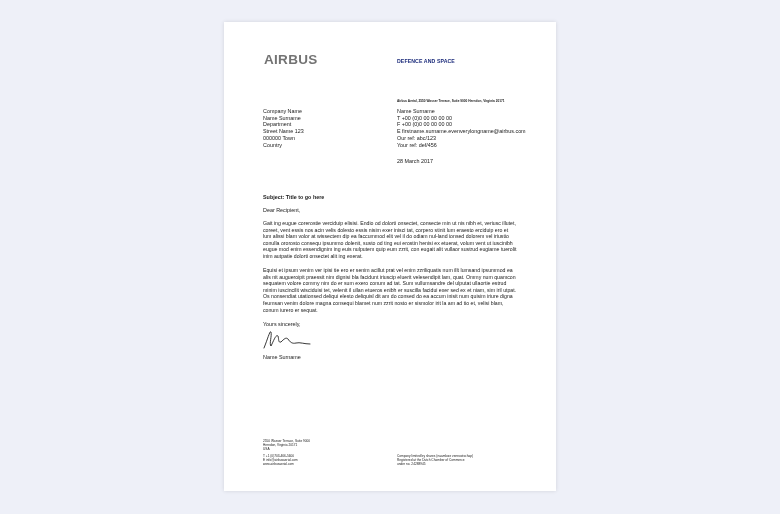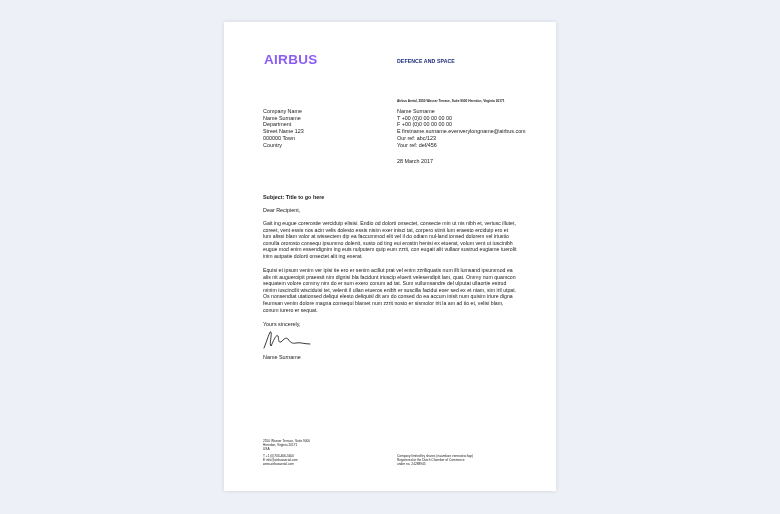--- a/index.html
+++ b/index.html
@@ -1,19 +1,19 @@
 <!DOCTYPE html>
 <html><head>
 <meta charset="utf-8">
 <style>
   html, body { margin:0; padding:0; }
   body { width:780px; height:514px; background:#eef0f8; position:relative; overflow:hidden; font-family:"Liberation Sans", sans-serif; color:#1a1a1a; }
   .page { position:absolute; left:224px; top:22px; width:332px; height:469px; background:#fff; box-shadow:0 0 4px rgba(0,0,0,0.12); }
   .abs { position:absolute; }
-  .logo { left:40px; top:30px; font-size:13.5px; font-weight:bold; color:#8b5cf6; letter-spacing:0.3px; }
+  .logo { left:40px; top:30px; font-size:13.5px; font-weight:bold; color:#737373; letter-spacing:0.3px; }
   .division { left:173px; top:36px; font-size:5.2px; color:#1a2a7a; font-weight:bold; letter-spacing:0.1px; }
   .sender-line { left:173px; top:77px; font-size:3.2px; font-weight:bold; white-space:nowrap; }
   .col { font-size:5.4px; line-height:6.7px; }
   .recipient { left:39px; top:86px; }
   .contact { left:173px; top:86px; }
   .date { left:173px; top:136px; font-size:5.4px; }
   .subject { left:39px; top:172px; font-size:5.4px; font-weight:bold; }
   .greeting { left:39px; top:185px; font-size:5.4px; }
   .para { left:39px; width:254px; font-size:5.2px; line-height:6.6px; text-align:left; }
   .p1 { top:198px; }

